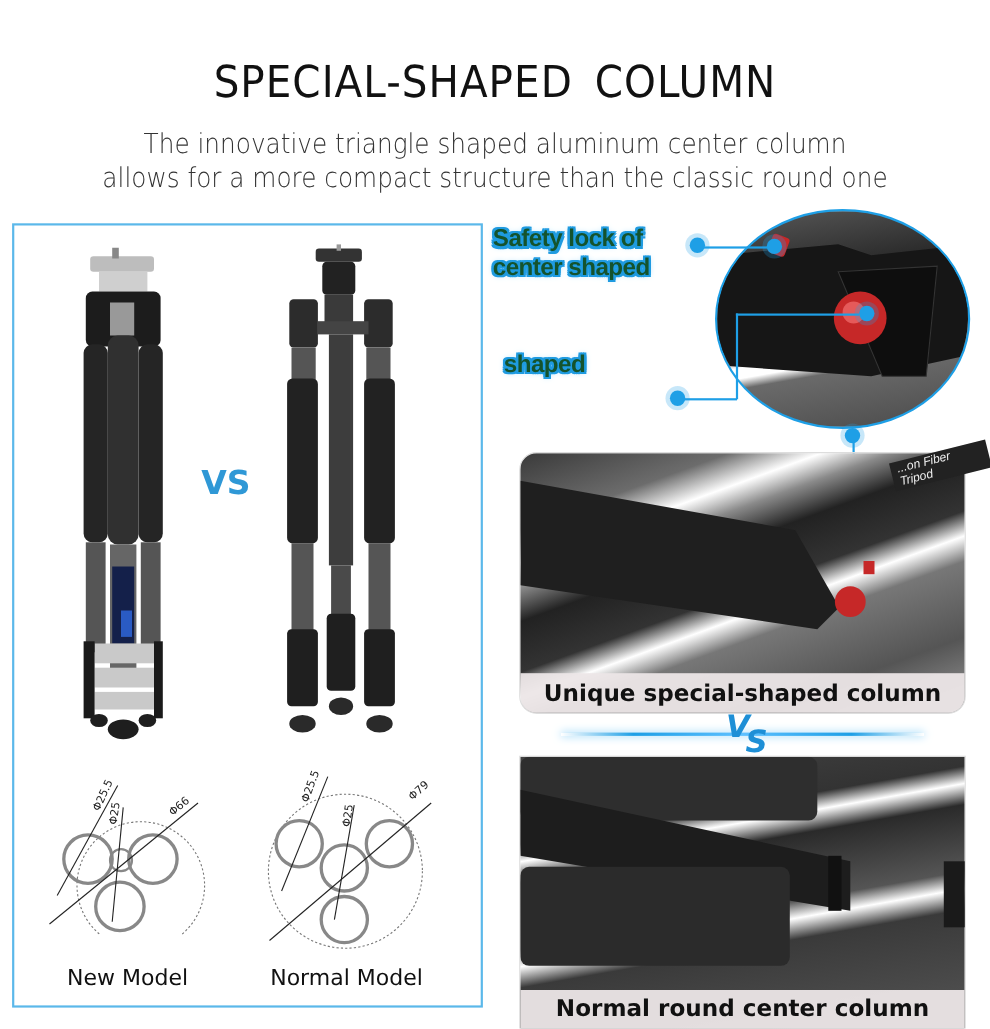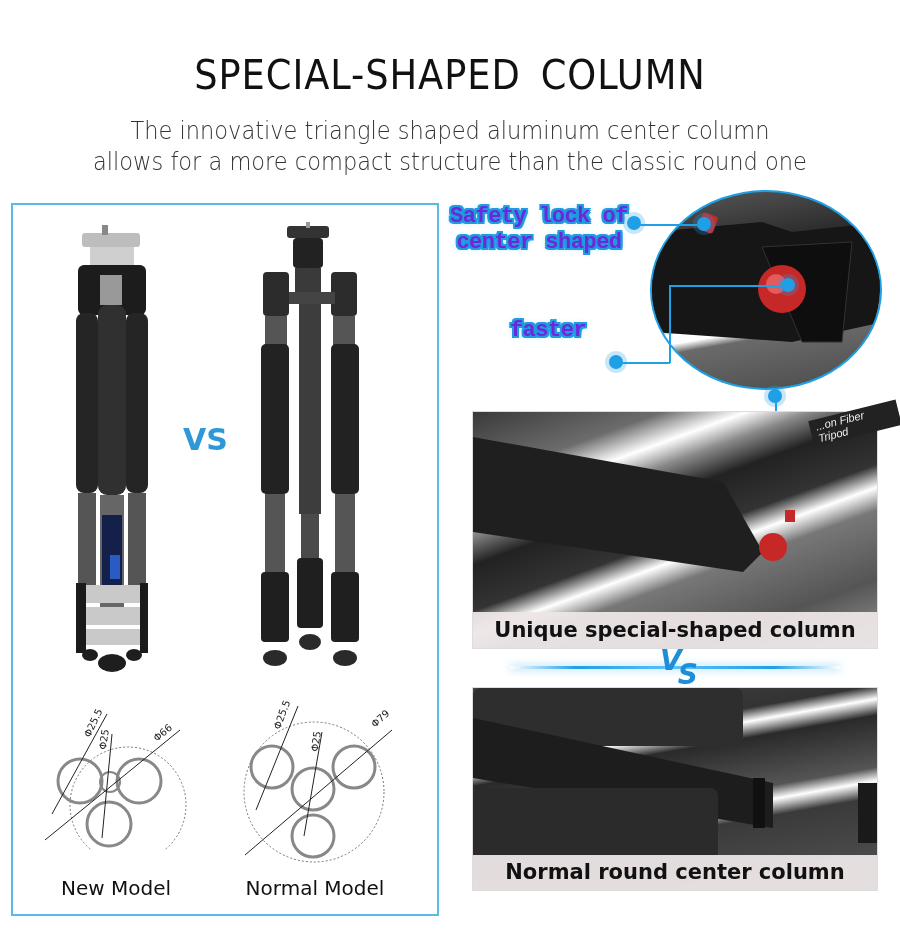--- a/index.html
+++ b/index.html
@@ -28,22 +28,22 @@
     color: #2f98d6; font-family: "DejaVu Sans", sans-serif;
   }
   .diagram { position: absolute; }
   .model-label {
     position: absolute; top: 876px; font-size: 20px; color: #111;
     font-family: "DejaVu Sans", sans-serif; text-align: center;
   }
 
   
   .callout {
-    position: absolute; text-align: center; color: #6d28d9; font-weight: bold;
-    font-family: Liberation Mono, monospace; font-size: 22px; line-height: 26px;
+    position: absolute; color: #14532d; font-weight: bold;
+    font-family: Liberation Sans, sans-serif; font-size: 22px; line-height: 26px;
     text-shadow:
       -2px -2px 0 #1f9be0, 2px -2px 0 #1f9be0, -2px 2px 0 #1f9be0, 2px 2px 0 #1f9be0,
       0 -2px 0 #1f9be0, 0 2px 0 #1f9be0, -2px 0 0 #1f9be0, 2px 0 0 #1f9be0,
       0 0 6px #7fcbf5;
     letter-spacing: -0.5px;
   }
   .dot {
     position: absolute; width: 14px; height: 14px; border-radius: 50%;
     background: #1e9fe6; box-shadow: 0 0 0 4px rgba(30,159,230,0.25);
   }
@@ -54,22 +54,23 @@
     position: absolute; left: 650px; top: 190px; width: 232px; height: 200px;
     border-radius: 50%; border: 2px solid #1e9fe6; overflow: hidden;
     background: linear-gradient(170deg, #5a5a5a 0%, #2a2a2a 30%, #1a1a1a 55%, #ffffff 62%, #ffffff 66%, #6a6a6a 70%, #4a4a4a 100%);
   }
 
   .photo {
     position: absolute; left: 472px; width: 406px; overflow: hidden; border: 1px solid #ddd;
   }
   .photo-top { top: 411px; height: 238px;
     background: linear-gradient(160deg, #3a3a3a 0%, #6c6c6c 18%, #ffffff 26%, #8a8a8a 32%, #222 40%, #333 52%, #fff 58%, #777 64%, #555 82%, #999 100%);
-  }
-  .photo-bottom { top: 687px; height: 204px;
+    border-radius: 16px;
+  }
+  .photo-bottom { top: 687px; height: 249px;
     background: linear-gradient(170deg, #444 0%, #333 25%, #ffffff 30%, #2a2a2a 36%, #555 55%, #ffffff 60%, #3a3a3a 66%, #555 100%);
     padding-left: 22px;
   }
   .caption-bar {
     position: absolute; left: 0; bottom: 0; width: 100%; height: 36px;
     background: rgba(236,230,231,0.95); text-align: center;
     font-family: "DejaVu Sans", sans-serif; font-weight: bold; font-size: 21px;
     line-height: 36px; color: #111;
   }
   .photo-bottom .caption-bar { height: 35px; line-height: 35px; }
@@ -192,21 +193,21 @@
 
 <div class="callout" style="left:448px;top:204px;width:182px">
   <div>Safety lock of</div>
   <div>center shaped</div>
 </div>
 <div class="dot" style="left:627px;top:216px"></div>
 <div class="line-h" style="left:640px;top:224px;width:65px"></div>
 <div class="dot" style="left:697px;top:217px"></div>
 
 <div class="callout" style="left:458px;top:318px;width:180px">
-  <div>faster</div>
+  <div>shaped</div>
 </div>
 <div class="dot" style="left:609px;top:355px"></div>
 <div class="line-h" style="left:620px;top:362px;width:50px"></div>
 <div class="line-v" style="left:669px;top:285px;height:78px"></div>
 <div class="line-h" style="left:669px;top:285px;width:112px"></div>
 <div class="dot" style="left:781px;top:278px"></div>
 
 <div class="dot" style="left:768px;top:389px"></div>
 <div class="line-v" style="left:775px;top:400px;height:148px"></div>
 <div class="dot" style="left:768px;top:545px"></div>

